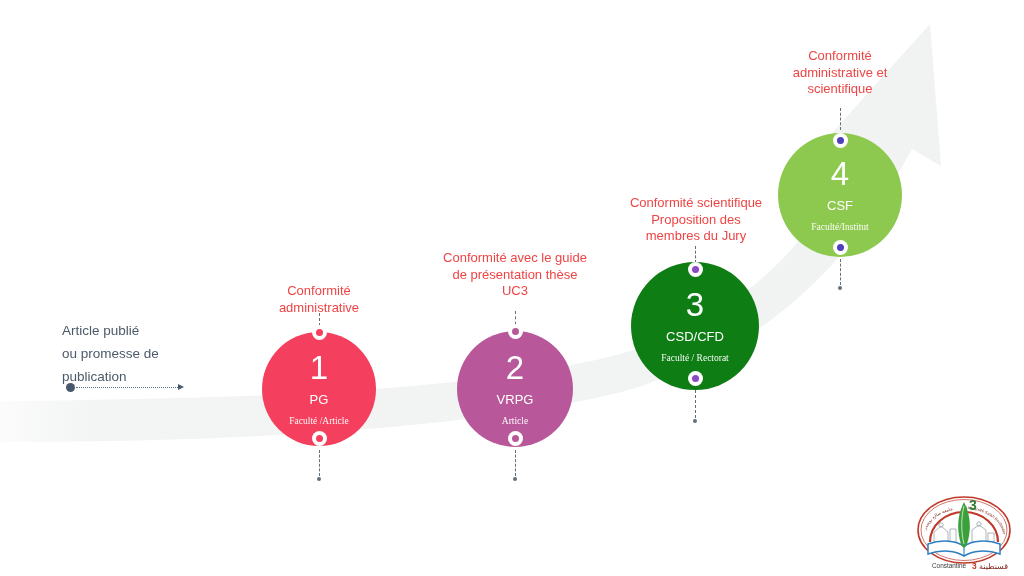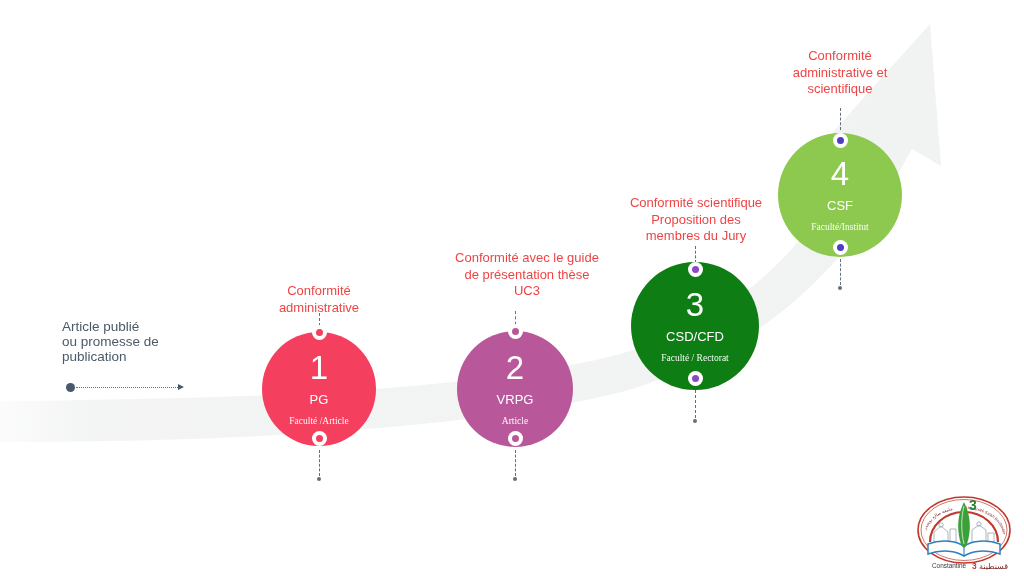--- a/index.html
+++ b/index.html
@@ -27,21 +27,21 @@
 
   
   .intro-block {
     position: absolute;
     left: 62px;
     top: 319px;
     width: 210px;
   }
   .intro-text {
     font-size: 13.5px;
-    line-height: 15px;
+    line-height: 23px;
     color: #4b5a68;
     white-space: pre-line;
   }
   .intro-track {
     position: absolute;
     left: 62px;
     top: 377px;
     width: 133px;
     height: 20px;
   }
@@ -211,21 +211,21 @@
       <i style="background:#f43f5e;"></i>
     </div>
     <div class="knob" style="left:311.5px; top:431px;">
       <i style="background:#f43f5e;"></i>
     </div>
     <div class="stem" style="left:318.5px; top:450px; height:26px;"></div>
     <div class="stem-dot" style="left:317px; top:477px;"></div>
   </div>
 
   <div class="node">
-    <div class="caption" style="left:432px; top:250px; width:190px;">Conformité avec le guide
+    <div class="caption" style="left:420px; top:250px; width:190px;">Conformité avec le guide
 de présentation thèse
 UC3</div>
     <div class="stem" style="left:514.5px; top:311px; height:19px;"></div>
     <div class="node-circle" style="left:457px; top:331px; width:116px; height:116px; background:#b8589a;">
       <span class="node-num">2</span>
       <span class="node-code">VRPG</span>
       <span class="node-sub">Article</span>
     </div>
     <div class="knob" style="left:507.5px; top:324px;">
       <i style="background:#b8589a;"></i>

